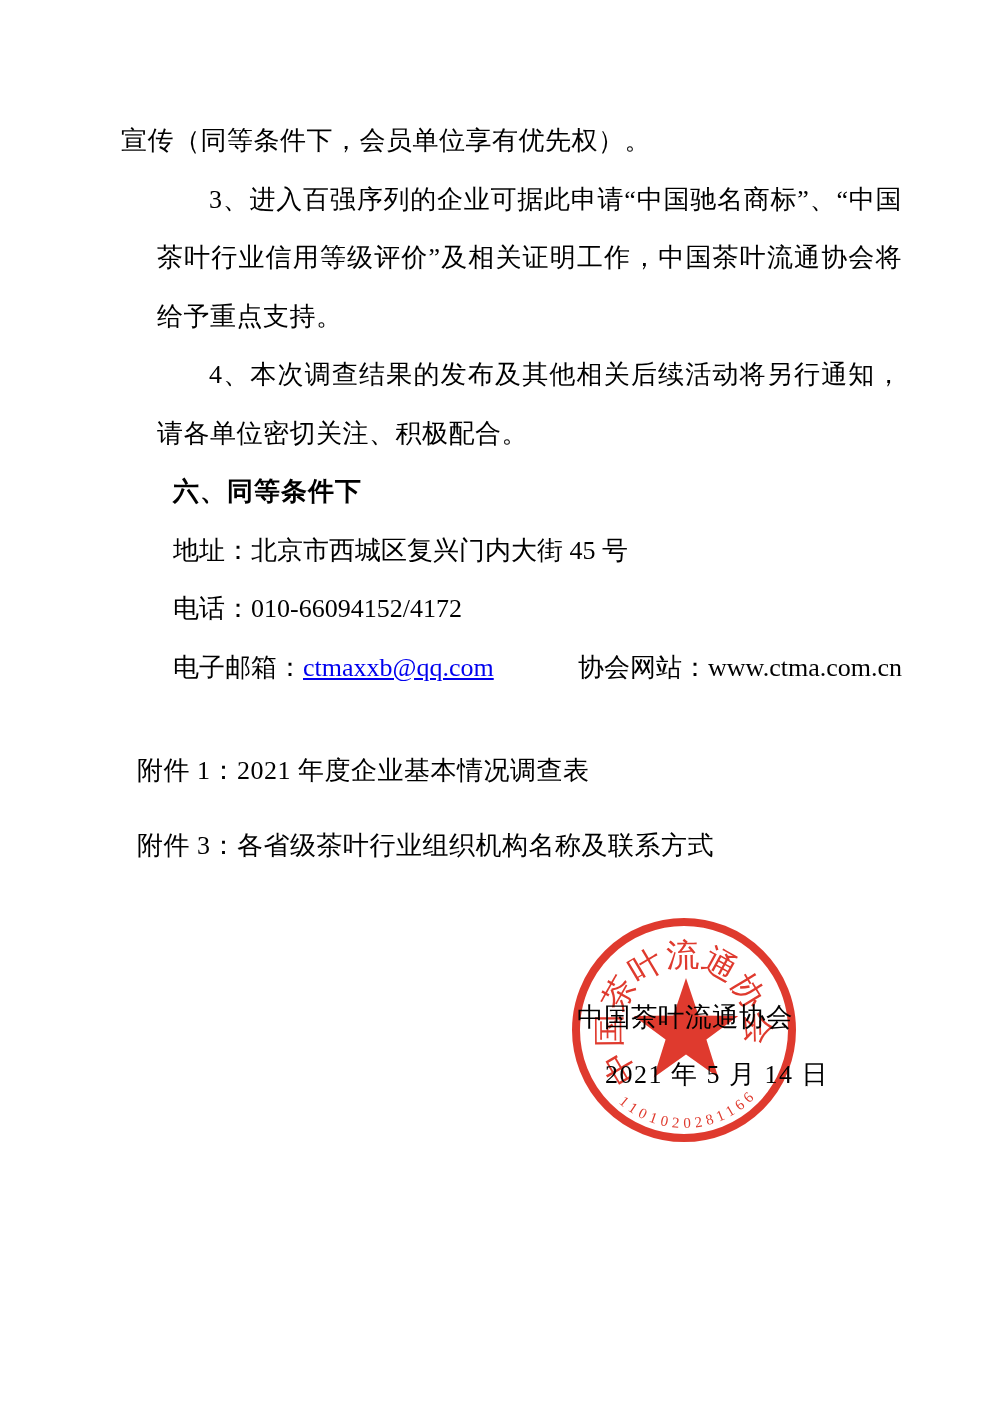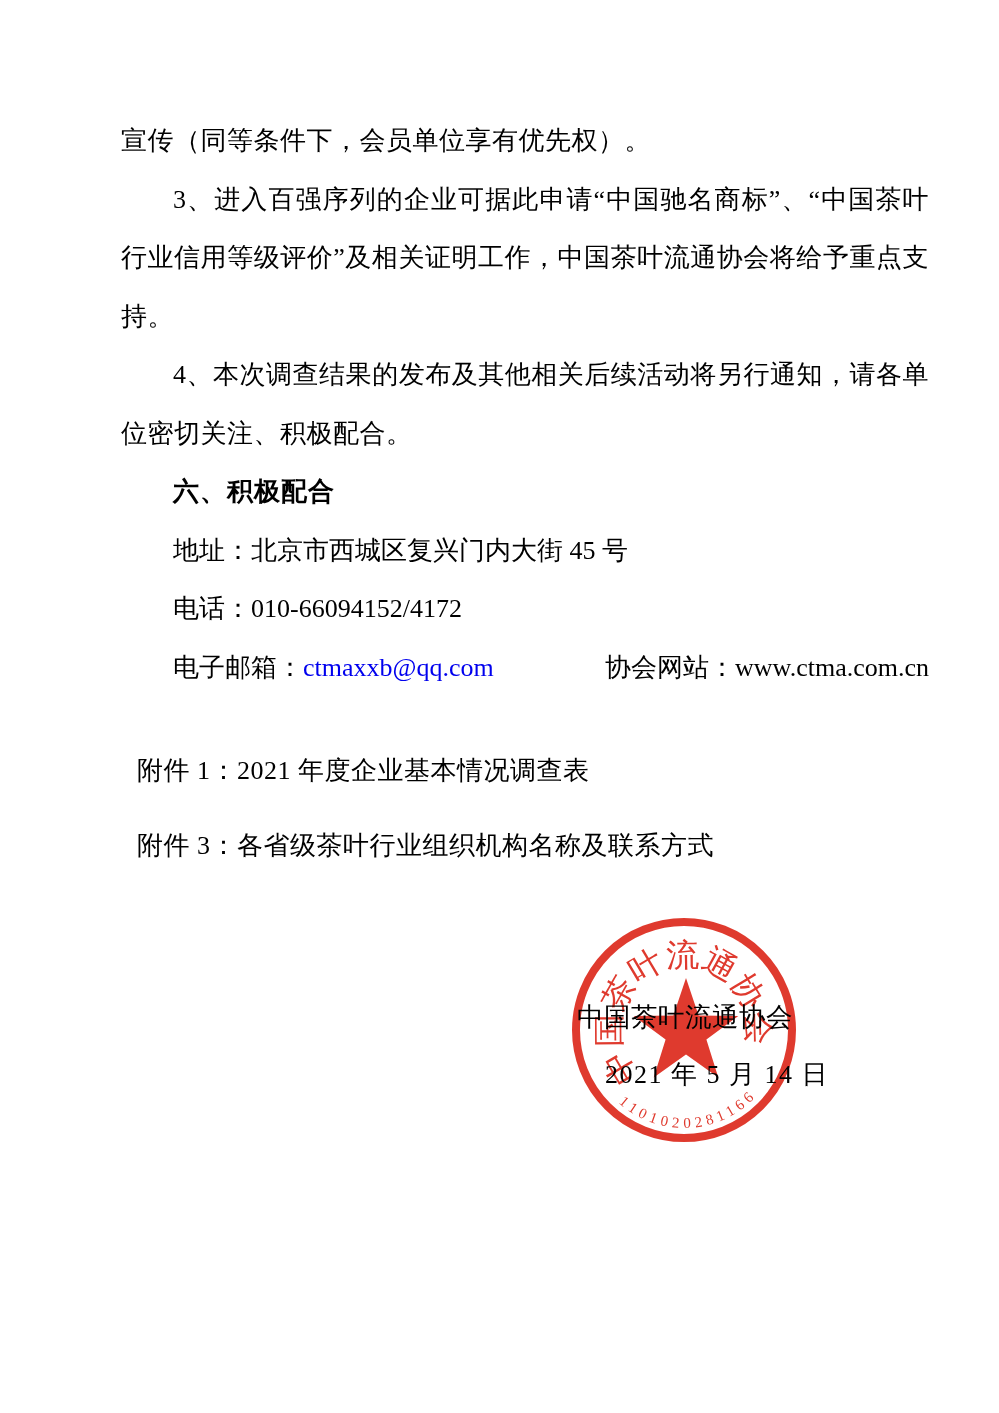--- a/index.html
+++ b/index.html
@@ -6,49 +6,50 @@
   .page {
     position: relative;
     width: 999px;
     height: 1413px;
     background: #ffffff;
     overflow: hidden;
     font-family: "Liberation Serif", "DejaVu Serif", serif;
     color: #000000;
   }
   .content {
-    padding: 112px 70px 0 121px;
+    padding: 112px 97px 0 121px;
   }
   .body-par {
     margin: 0;
     font-size: 26px;
     line-height: 58.5px;
     text-align: justify;
     letter-spacing: 0.5px;
   }
-  .indent { text-indent: 52px; }
+  .indent { text-indent: 52px; margin-left: 36px; }
   .section-heading {
     margin: 0;
     padding-left: 52px;
     font-size: 26px;
     line-height: 58.5px;
     font-weight: 700;
     letter-spacing: 1px;
   }
   .contact-row {
     display: flex;
     justify-content: space-between;
     padding-left: 52px;
     font-size: 26px;
     line-height: 58.5px;
     white-space: nowrap;
     gap: 44px;
   }
   .email-link {
     color: #0000EE;
+    text-decoration: underline;
     cursor: pointer;
   }
   .attachments { margin-top: 45px; }
   .attach-par {
     margin: 16px;
     font-size: 26px;
     line-height: 58.5px;
     letter-spacing: 0.5px;
   }
   .signature {
@@ -87,21 +88,21 @@
 
 <div class="page">
   <div class="content">
 
     <p class="body-par">宣传（同等条件下，会员单位享有优先权）。</p>
 
     <p class="body-par indent">3、进入百强序列的企业可据此申请“中国驰名商标”、“中国茶叶行业信用等级评价”及相关证明工作，中国茶叶流通协会将给予重点支持。</p>
 
     <p class="body-par indent">4、本次调查结果的发布及其他相关后续活动将另行通知，请各单位密切关注、积极配合。</p>
 
-    <p class="section-heading">六、积极配合</p>
+    <p class="section-heading">六、同等条件下</p>
 
     <div class="contact-rows">
       <div class="contact-row">
         <span>地址：北京市西城区复兴门内大街 45 号</span>
       </div>
       <div class="contact-row">
         <span>电话：010-66094152/4172</span>
       </div>
       <div class="contact-row">
         <span>

